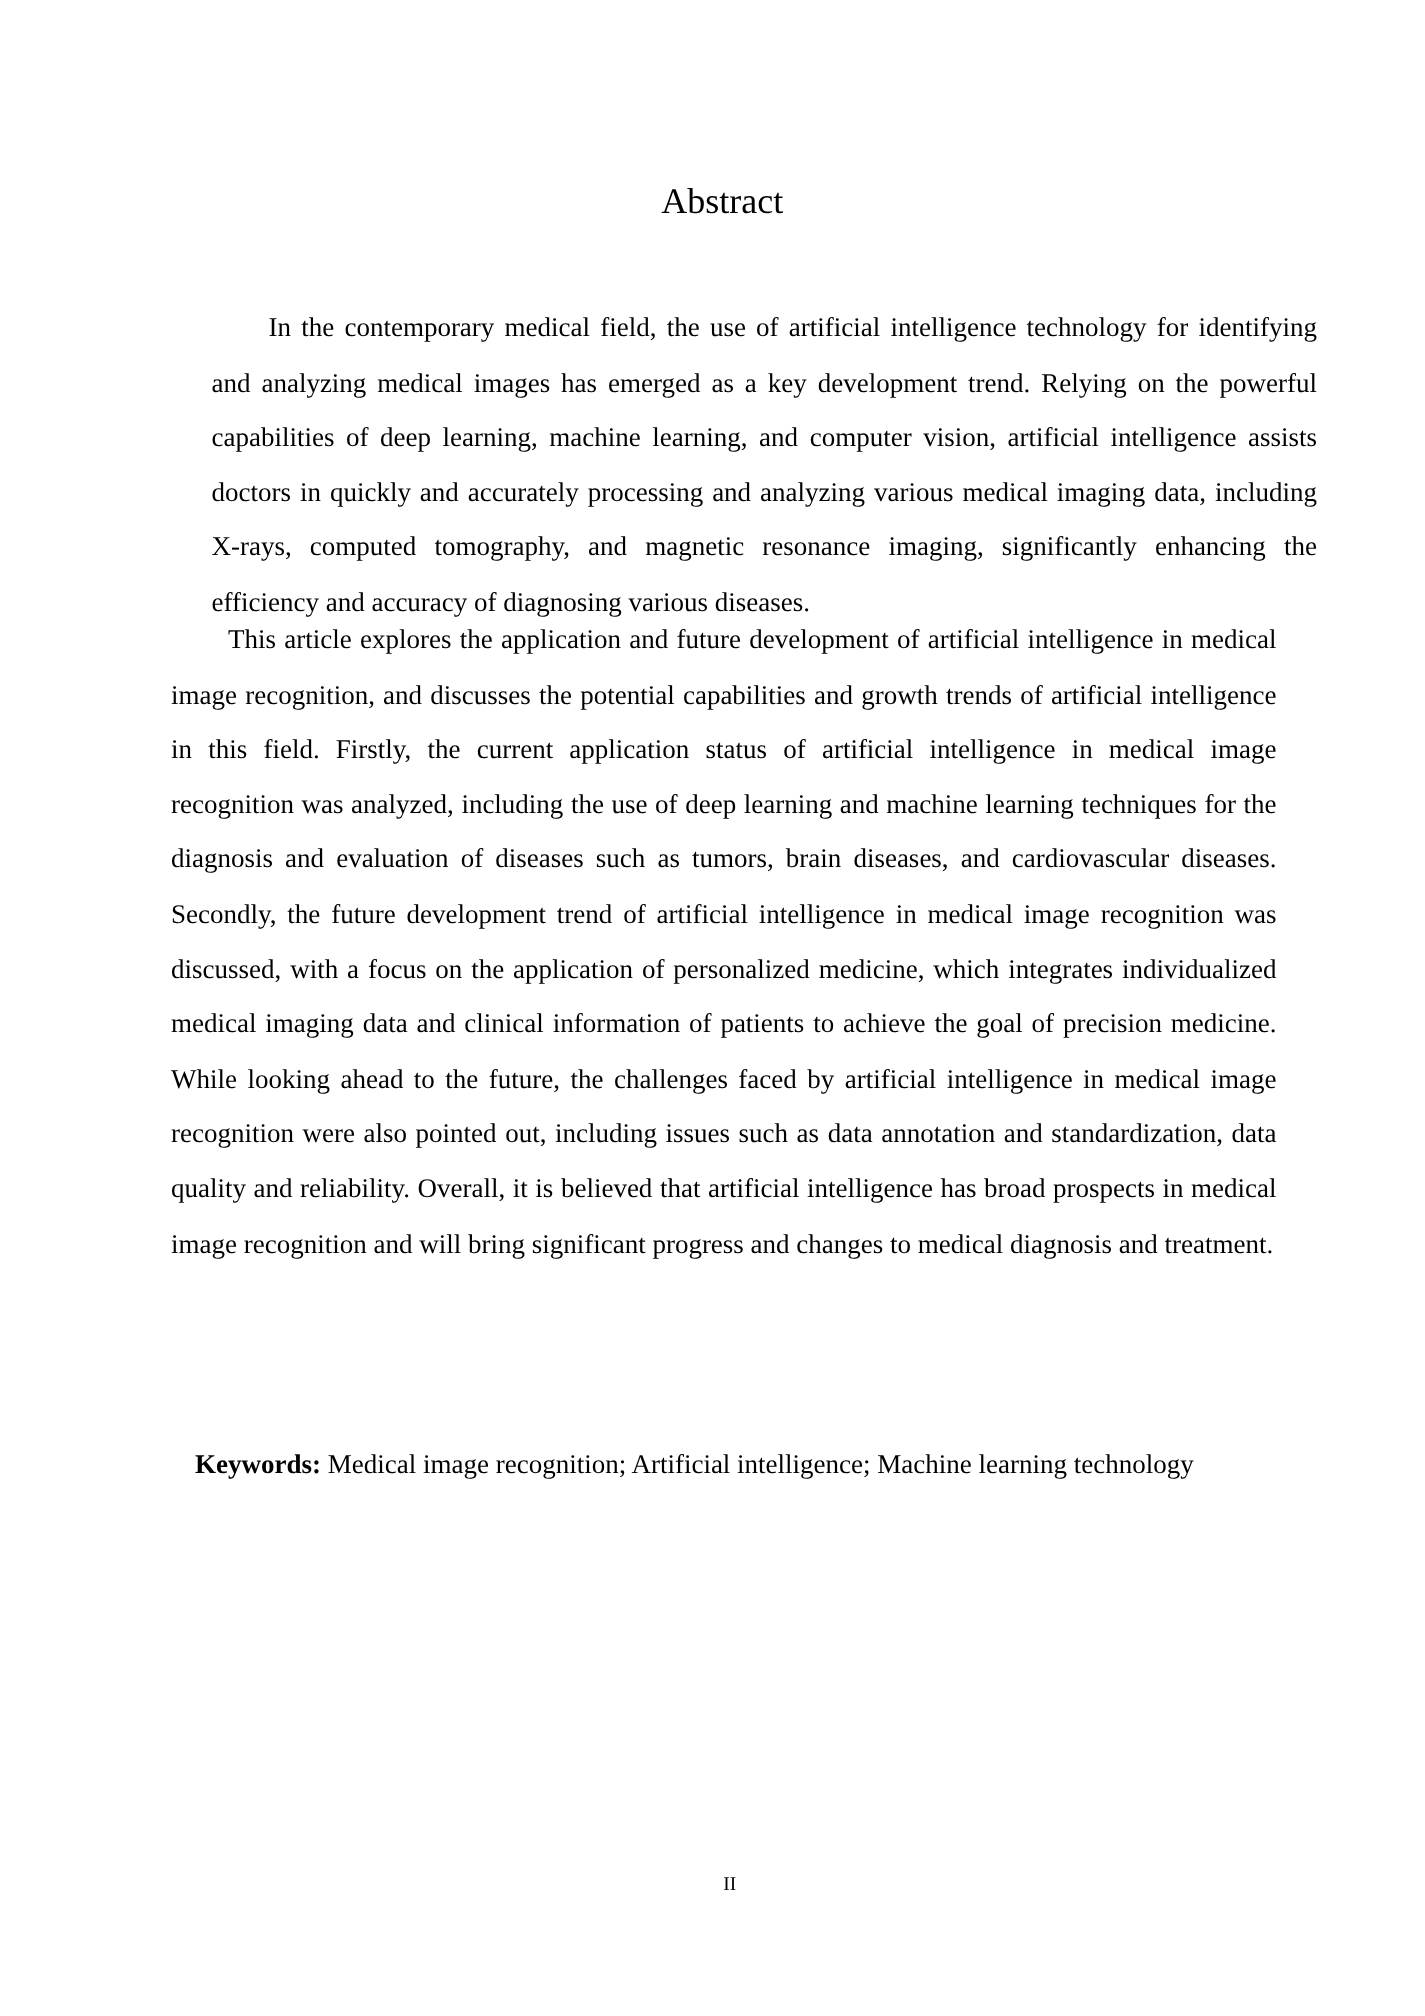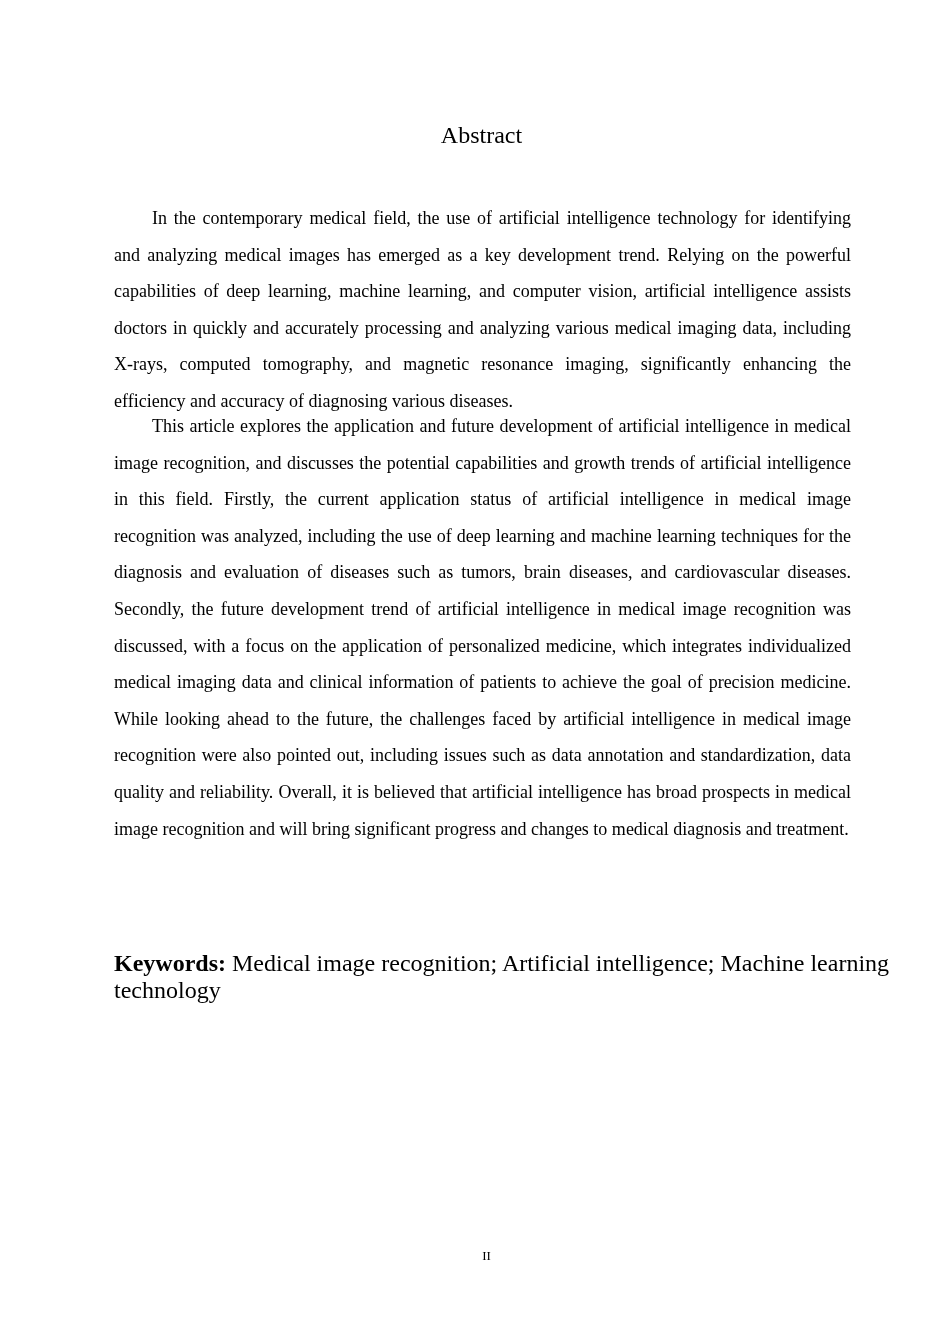--- a/index.html
+++ b/index.html
@@ -2,23 +2,23 @@
 <html><head>
   <meta charset="utf-8">
   <style>
     html, body { margin: 0; padding: 0; background: #ffffff; }
     body { width: 950px; height: 1344px; position: relative; overflow: hidden;
            font-family: "Liberation Serif", "DejaVu Serif", serif; color: #000; }
     .title { position: absolute; top: 122px; left: 0; width: 963px; text-align: center;
              font-size: 24px; font-weight: normal; margin: 0; }
     .para { position: absolute; left: 114px; width: 737px; font-size: 18px;
             line-height: 36.6px; text-align: justify; text-indent: 38px; margin: 0; }
-    #p1 { top: 200px; }
+    #p1 { top: 200px; margin-left: 27px; }
     #p2 { top: 408px; }
-    .keywords { position: absolute; left: 114px; top: 950px; font-size: 24px; margin: 0; }
+    .keywords { position: absolute; left: 114px; top: 950px; font-size: 18px; margin: 16px; }
     .keywords b { font-weight: bold; }
     .page-num { position: absolute; top: 1248px; left: 0; width: 973px; text-align: center;
                 font-size: 13px; }
   </style>
 </head>
 <body>
 
 <h1 class="title">Abstract</h1>
 
 <p class="para" id="p1">In the contemporary medical field, the use of artificial intelligence technology for identifying and analyzing medical images has emerged as a key development trend. Relying on the powerful capabilities of deep learning, machine learning, and computer vision, artificial intelligence assists doctors in quickly and accurately processing and analyzing various medical imaging data, including X-rays, computed tomography, and magnetic resonance imaging, significantly enhancing the efficiency and accuracy of diagnosing various diseases.</p>

